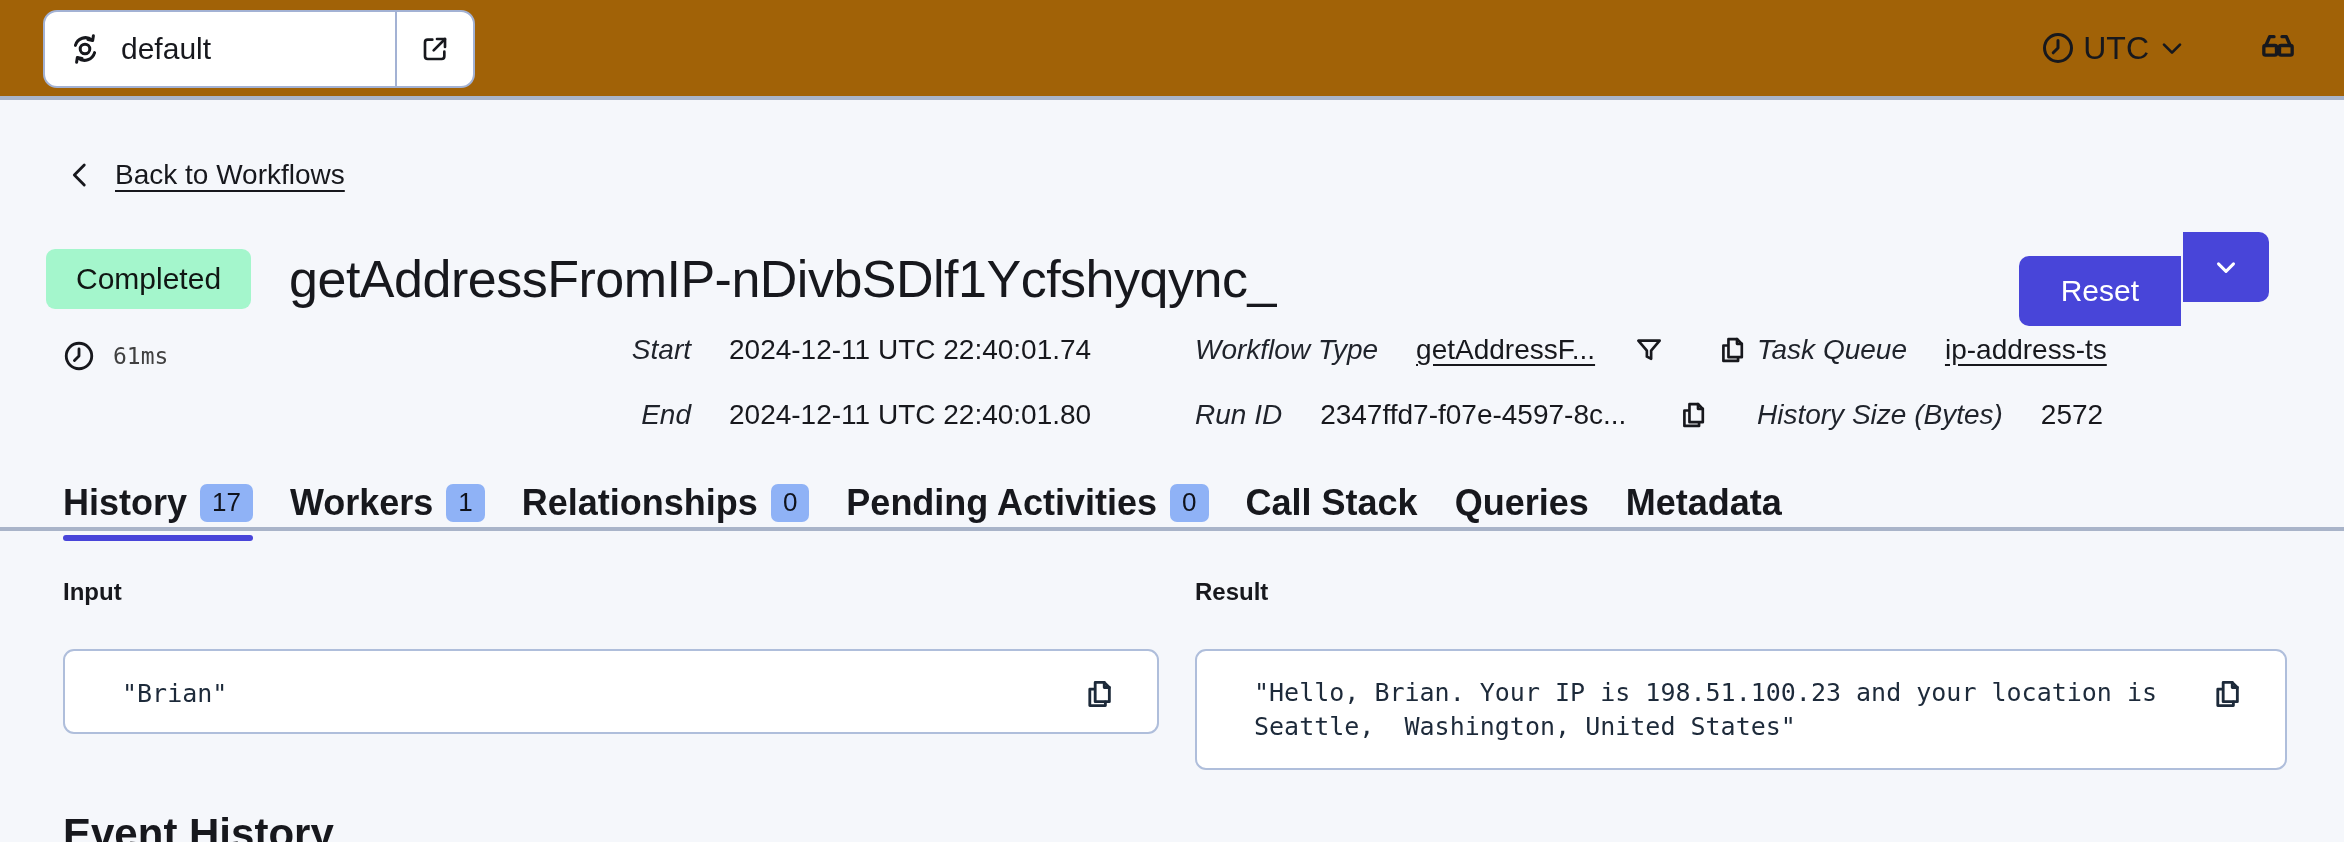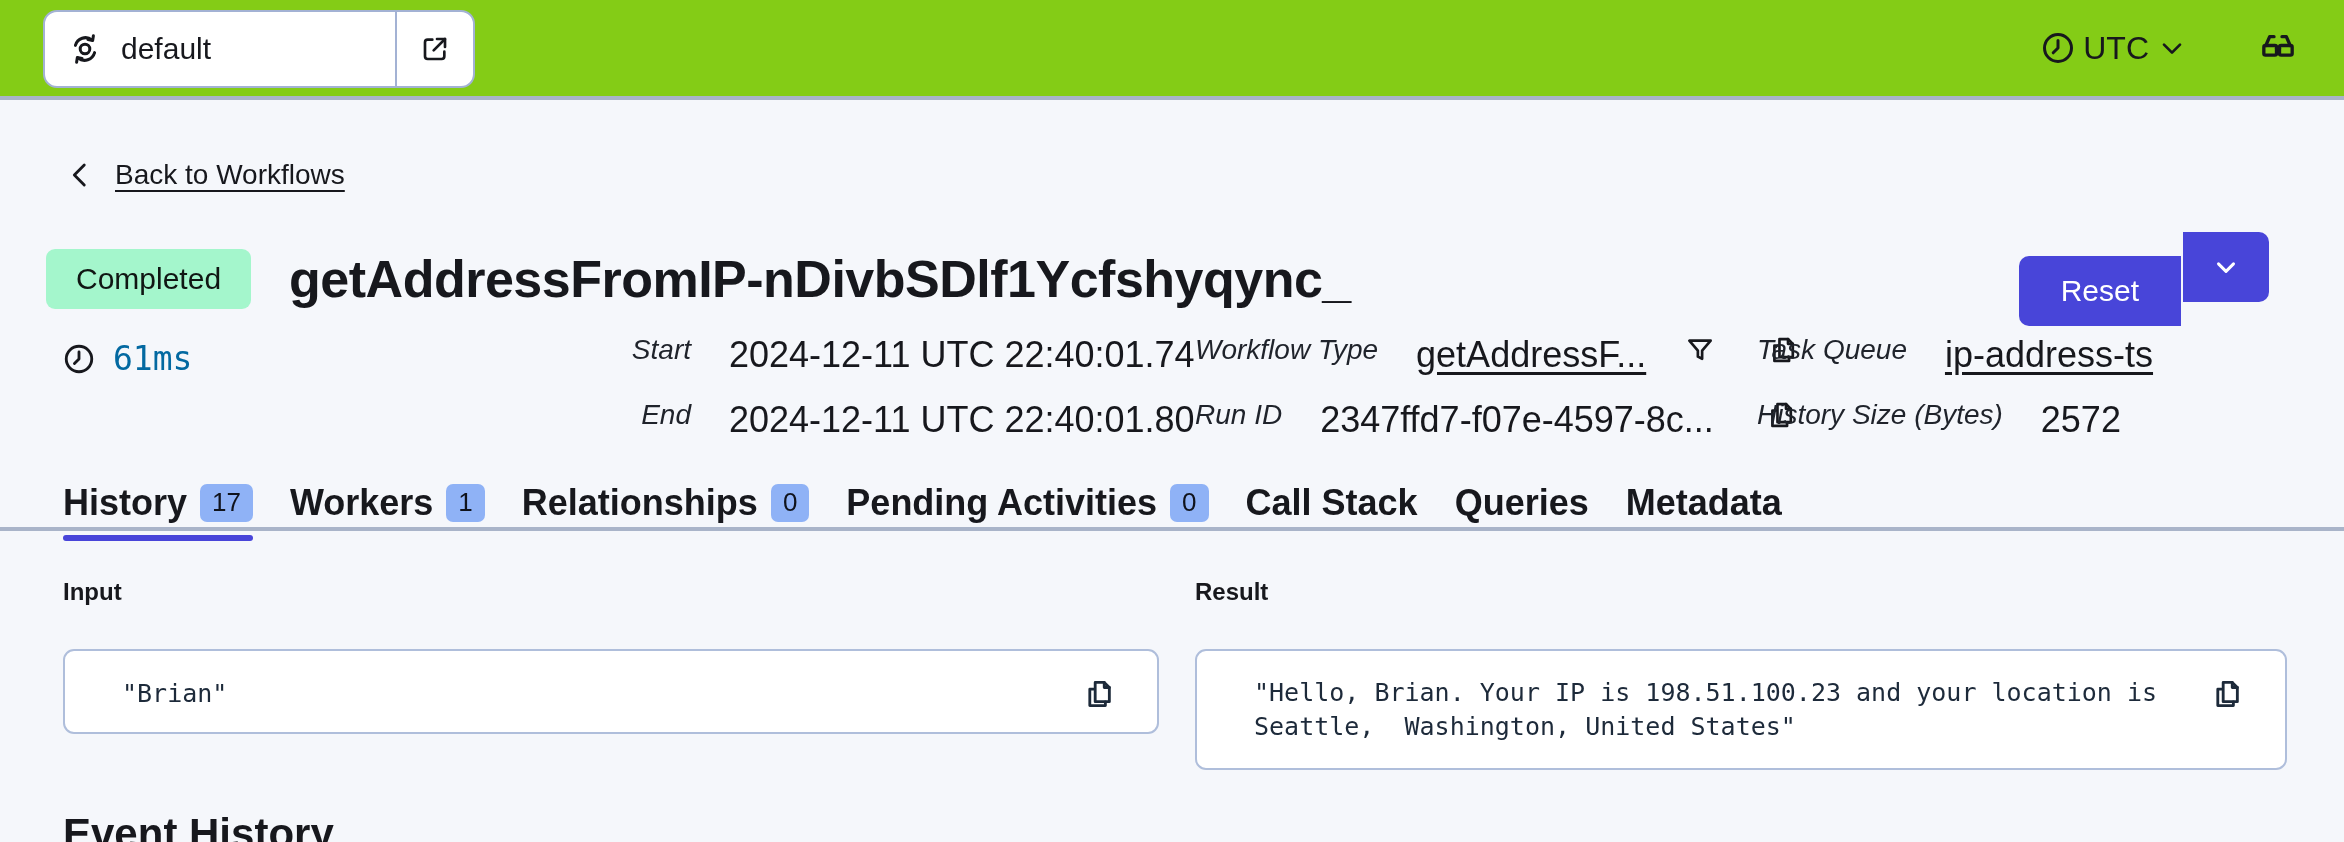--- a/index.html
+++ b/index.html
@@ -9,21 +9,21 @@
     background:#F5F7FB;
     color:#17181D;
     position:relative;
     overflow:hidden;
   }
   svg { display:block; }
 
   
   .topbar {
     position:absolute; left:0; top:0; width:2344px; height:100px;
-    background:#84cc16; border-bottom:4px solid #A9B4C9;
+    background:#a16207; border-bottom:4px solid #A9B4C9;
   }
   .ns-selector {
     position:absolute; left:43px; top:10px; width:432px; height:78px;
     background:#fff; border:2px solid #A3B2D4; border-radius:14px;
     display:flex; align-items:stretch; overflow:hidden;
   }
   .ns-main { flex:1; display:flex; align-items:center; gap:18px; padding-left:22px; cursor:pointer; }
   .ns-name { font-size:30px; color:#17181D; }
   .ns-divider { width:2px; background:#A3B2D4; }
   .ns-open { width:76px; display:flex; align-items:center; justify-content:center; cursor:pointer; }
@@ -49,45 +49,45 @@
   .title-row {
     position:absolute; left:46px; top:242px; right:75px; height:74px;
     display:flex; align-items:center; gap:38px;
   }
   .status-badge {
     background:#A4F6CC; color:#101613;
     font-size:30px; font-weight:500;
     padding:13px 30px; border-radius:9px; white-space:nowrap;
   }
   .wf-title {
-    font-size:52px; font-weight:700; letter-spacing:-0.5px;
+    font-size:52px; font-weight:400; letter-spacing:-0.5px;
     white-space:nowrap; overflow:hidden; text-overflow:ellipsis; flex:1;
   }
   .reset-split { display:flex; }
   .reset-main {
     background:#4845D9; color:#fff; font-size:30px; font-weight:500;
     font-family:inherit; border:none; cursor:pointer;
     padding:0 42px; height:70px; border-radius:10px 0 0 10px;margin-top:24px;
   }
   .reset-caret {
     background:#4845D9; color:#fff; border:none; cursor:pointer;
     width:86px; height:70px; margin-left:2px; border-radius:0 10px 10px 0;
     display:flex; align-items:center; justify-content:center;
   }
 
   
   .meta-duration {
     position:absolute; left:62px; top:339px;
     display:flex; align-items:center; gap:17px;
   }
-  .duration-text { font-family:"DejaVu Sans Mono",monospace; font-size:33px; color:#0369a1; }
+  .duration-text { font-family:"DejaVu Sans Mono",monospace; font-size:23px; color:#404040; }
   .meta-col { position:absolute; top:334px; display:flex; flex-direction:column; gap:25px; }
   .meta-row { display:flex; align-items:flex-start; gap:38px; height:40px; }
   .meta-lbl { font-style:italic; font-size:28px; color:#1F232B; white-space:nowrap; }
-  .meta-val { font-size:36px; color:#17181D; white-space:nowrap; }
+  .meta-val { font-size:28px; color:#17181D; white-space:nowrap; }
   a.meta-val { text-decoration:underline; text-underline-offset:5px; color:#17181D; cursor:pointer; }
   .col-times { left:560px; }
   .col-times .meta-lbl { width:131px; text-align:right; }
   .col-type  { left:1195px; }
   .col-queue { left:1757px; }
   .icon-btn { background:none; border:none; padding:0; cursor:pointer; display:flex; align-items:center; }
 
   
   .tabs-rule { position:absolute; left:0; top:527px; width:2344px; height:4px; background:#A9B4C9; }
   .tabs { position:absolute; left:63px; top:482px; display:flex; gap:37px; }

